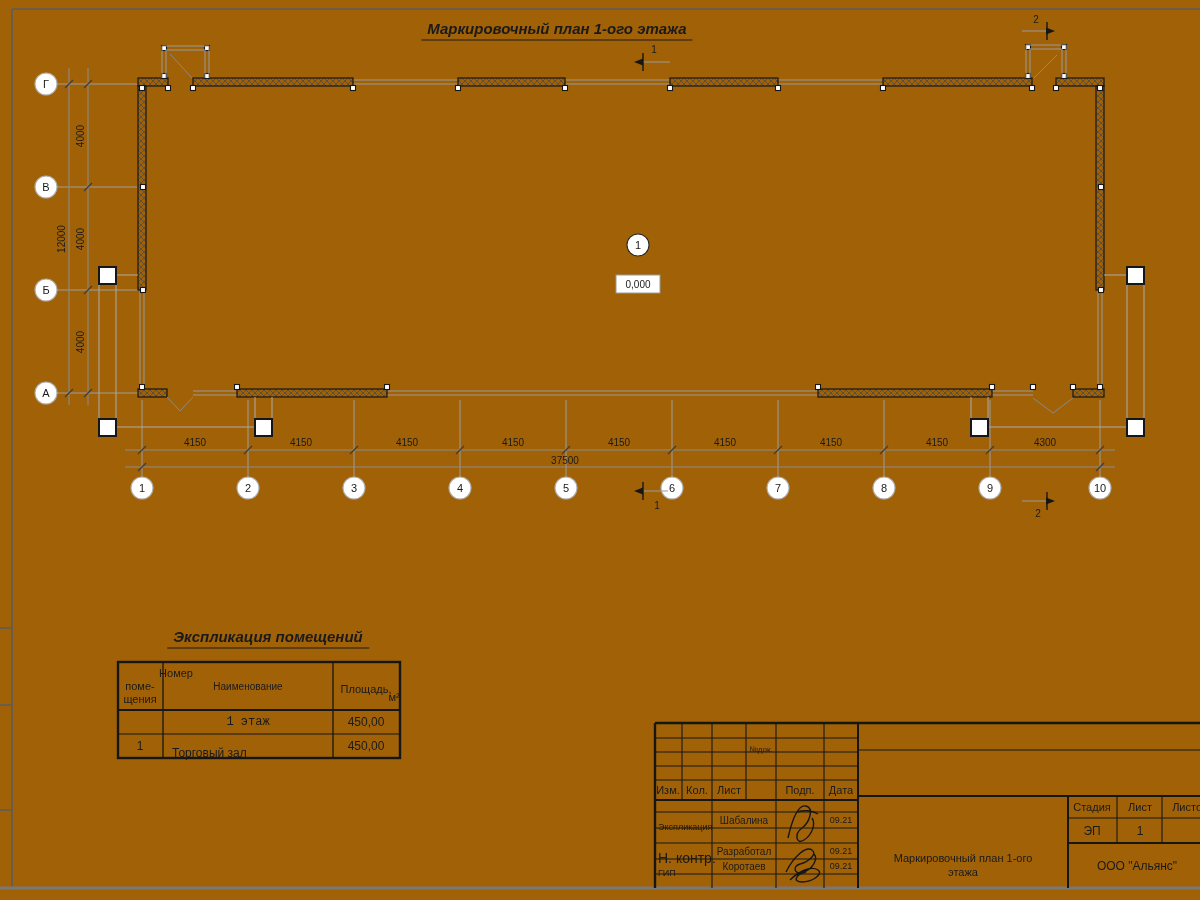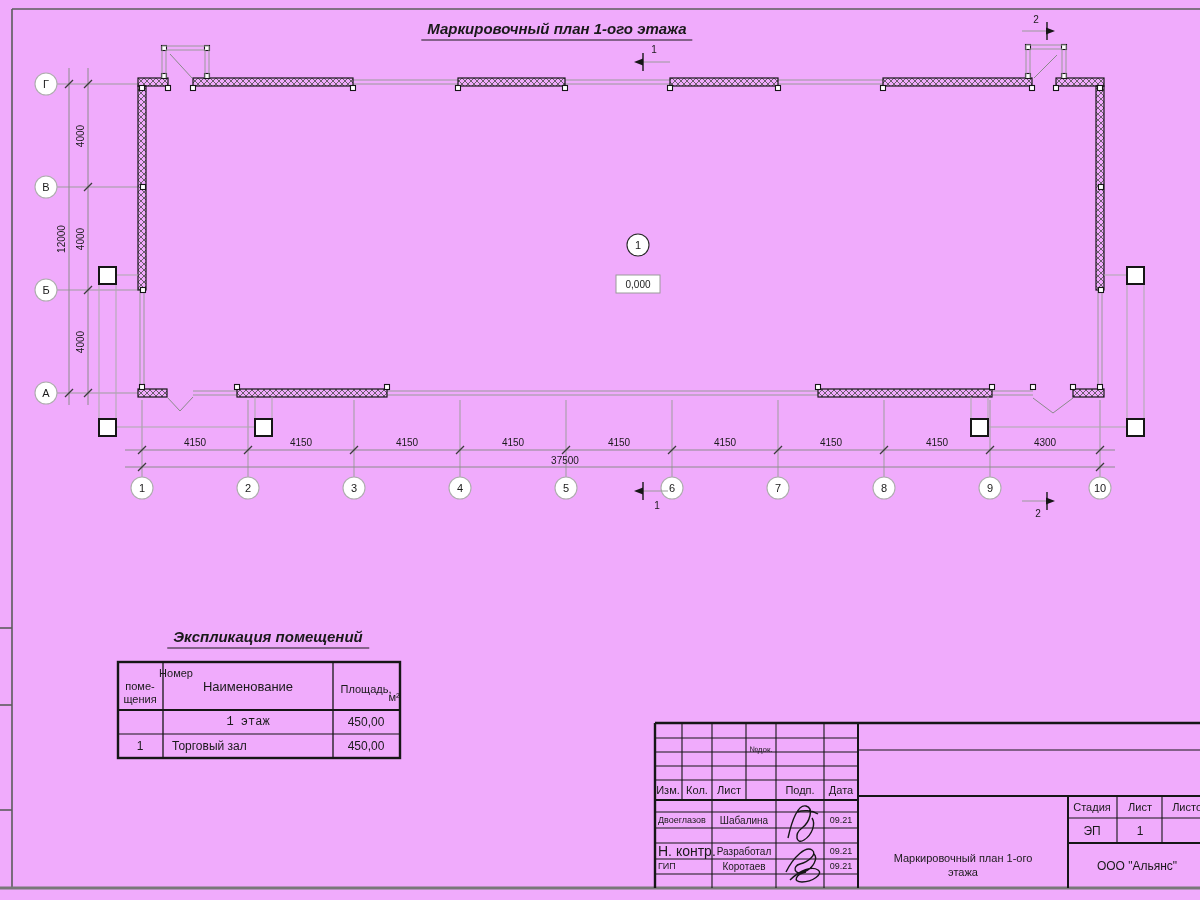--- a/index.html
+++ b/index.html
@@ -1,22 +1,22 @@
 <!DOCTYPE html>
 <html><head>
 <meta charset="utf-8">
 <style>
   html,body{margin:0;padding:0;background:#fff;}
-  #sheet{position:relative;width:1200px;height:900px;background:#f0abfc;overflow:hidden;
+  #sheet{position:relative;width:1200px;height:900px;background:#a16207;overflow:hidden;
          font-family:"Liberation Sans",sans-serif;color:#1a1a1a;}
   #plan-svg{position:absolute;left:0;top:0;}
   .t{position:absolute;transform:translate(-50%,-50%);white-space:nowrap;
      font-family:"Liberation Sans",sans-serif;color:#1a1a1a;}
   .tl{position:absolute;transform:translate(0,-50%);white-space:nowrap;
-     font-family:"Liberation Sans",sans-serif;color:#1a1a1a;}
+     font-family:"Liberation Sans",sans-serif;color:#1a1a1a;margin-top:7px;}
   .vt{position:absolute;transform:translate(-50%,-50%) rotate(-90deg);white-space:nowrap;
      font-family:"Liberation Sans",sans-serif;color:#1a1a1a;}
   .dim{font-size:10px;}
   .axis{font-size:11px;}
   .u{border-bottom:1.4px solid #1a1a1a;padding:0 6px 3px 6px;}
   .ital{font-style:italic;font-weight:bold;}
   .tb{font-size:11px;}
 </style>
 </head>
 <body>
@@ -285,39 +285,39 @@
   <span class="t dim" style="left:1036px;top:19px;">2</span>
   <span class="t dim" style="left:1038px;top:513px;">2</span>
 
   <span class="t axis" style="left:638px;top:245px;">1</span>
   <span class="t" style="left:638px;top:284px;font-size:10px;">0,000</span>
 
   <span class="t ital" style="left:268px;top:636px;font-size:15px;text-align:center;"><span class="u">Экспликация  помещений</span></span>
   <span class="t tb" style="left:140px;top:673px;margin-left:36px;">Номер</span>
   <span class="t tb" style="left:140px;top:686px;">поме-</span>
   <span class="t tb" style="left:140px;top:699px;">щения</span>
-  <span class="t" style="left:248px;top:686px;font-size:13px;">Наименование</span>
+  <span class="t" style="left:248px;top:686px;font-size:10px;">Наименование</span>
   <span class="t tb" style="left:366px;top:689px;">Площадь,</span>
   <span class="t tb" style="left:366px;top:697px;margin-left:28px;">м²</span>
 
   <span class="t" style="left:140px;top:722px;font-size:12px;"></span>
   <span class="t" style="left:248px;top:722px;font-size:12px;font-family:Liberation Mono, monospace;">1 этаж</span>
   <span class="t" style="left:366px;top:722px;font-size:12px;">450,00</span>
   <span class="t" style="left:140px;top:746px;font-size:12px;">1</span>
   <span class="tl" style="left:172px;top:746px;font-size:12px;">Торговый зал</span>
   <span class="t" style="left:366px;top:746px;font-size:12px;">450,00</span>
 
   <span class="t tb" style="left:668px;top:790px;">Изм.</span>
   <span class="t tb" style="left:697px;top:790px;">Кол.</span>
   <span class="t tb" style="left:729px;top:790px;">Лист</span>
   <span class="t" style="left:761px;top:749px;font-size:8px;">№док.</span>
   <span class="t tb" style="left:800px;top:790px;">Подп.</span>
   <span class="t tb" style="left:841px;top:790px;">Дата</span>
 
-  <span class="tl" style="left:658px;top:820px;font-size:9px;">Двоеглазов</span>
+  <span class="tl" style="left:658px;top:820px;font-size:9px;">Экспликация</span>
   <span class="t" style="left:744px;top:820px;font-size:10px;">Шабалина</span>
   <span class="t" style="left:841px;top:820px;font-size:9px;">09.21</span>
   <span class="tl" style="left:658px;top:851px;font-size:14px;">Н. контр.</span>
   <span class="t" style="left:744px;top:851px;font-size:10px;">Разработал</span>
   <span class="t" style="left:841px;top:851px;font-size:9px;">09.21</span>
   <span class="tl" style="left:658px;top:866px;font-size:9px;">ГИП</span>
   <span class="t" style="left:744px;top:866px;font-size:10px;">Коротаев</span>
   <span class="t" style="left:841px;top:866px;font-size:9px;">09.21</span>
 
   <span class="t tb" style="left:1092px;top:807px;">Стадия</span>

